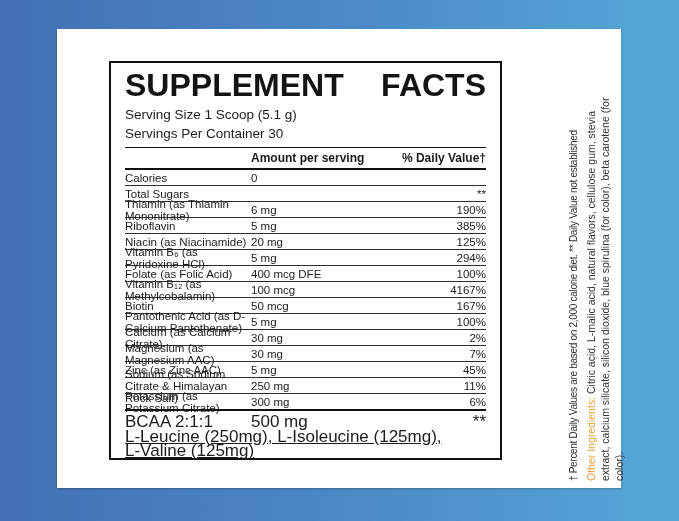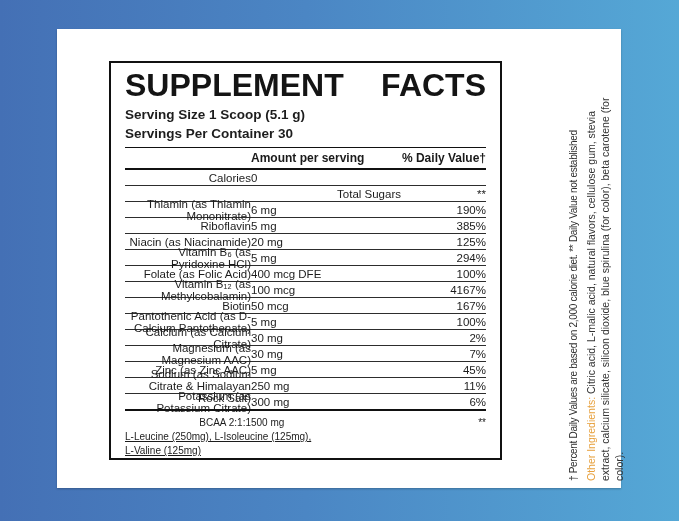--- a/index.html
+++ b/index.html
@@ -12,33 +12,33 @@
     position:absolute;left:57px;top:29px;width:564px;height:459px;
     background:#ffffff;box-shadow:0 1px 2px rgba(0,0,0,.25);
   }
   .panel{
     position:absolute;left:52px;top:32px;width:393px;height:399px;
     border:2px solid #111;box-sizing:border-box;padding:4px 14px 0 14px;
     color:#161616;display:flex;flex-direction:column;
   }
   .title-row{display:flex;justify-content:space-between;align-items:baseline;
     font-weight:bold;font-size:32px;line-height:37px;letter-spacing:0;color:#141414;}
-  .serving{font-size:13.5px;font-weight:bold;line-height:17px;color:#1d1d1d;margin-top:2px;}
+  .serving{font-size:13.5px;font-weight:normal;line-height:17px;color:#1d1d1d;margin-top:2px;}
   .bar-thick{height:4px;background:#111;margin-top:5px;}
   .bar-heavy{height:5px;background:#111;}
   .col-head{display:flex;align-items:flex-end;font-size:12px;font-weight:bold;
     padding:3px 0 3px 0;border-bottom:2px solid #111;color:#1a1a1a;}
-  .c-name{flex:1;text-align:right;}
+  .c-name{flex:1;text-align:left;}
   .c-amt{width:150px;}
   .c-dv{width:85px;text-align:right;}
   .rows{display:block;}
   .row{display:flex;align-items:center;height:15px;border-bottom:1px solid #2d2d2d;
     font-size:11.5px;color:#1c1c1c;}
   .row:last-child{border-bottom:none;}
-  .bcaa{padding-top:3px;font-size:10px;color:#1c1c1c;}
+  .bcaa{padding-top:3px;font-size:17px;color:#1c1c1c;}
   .bcaa .row0{display:flex;height:16px;align-items:center;}
   .bcaa .subline{line-height:14px;text-decoration:underline;}
   .side-notes{
     position:absolute;left:511px;top:452px;width:392px;
     transform-origin:0 0;transform:rotate(-90deg);
     color:#2e2e2e;
   }
   .footnote{font-size:10px;letter-spacing:-0.3px;white-space:nowrap;margin:0;}
   .other-ing{font-size:10.5px;line-height:14px;margin:5px 0 0 0;color:#333;}
   .oi-label{font-weight:normal;}

